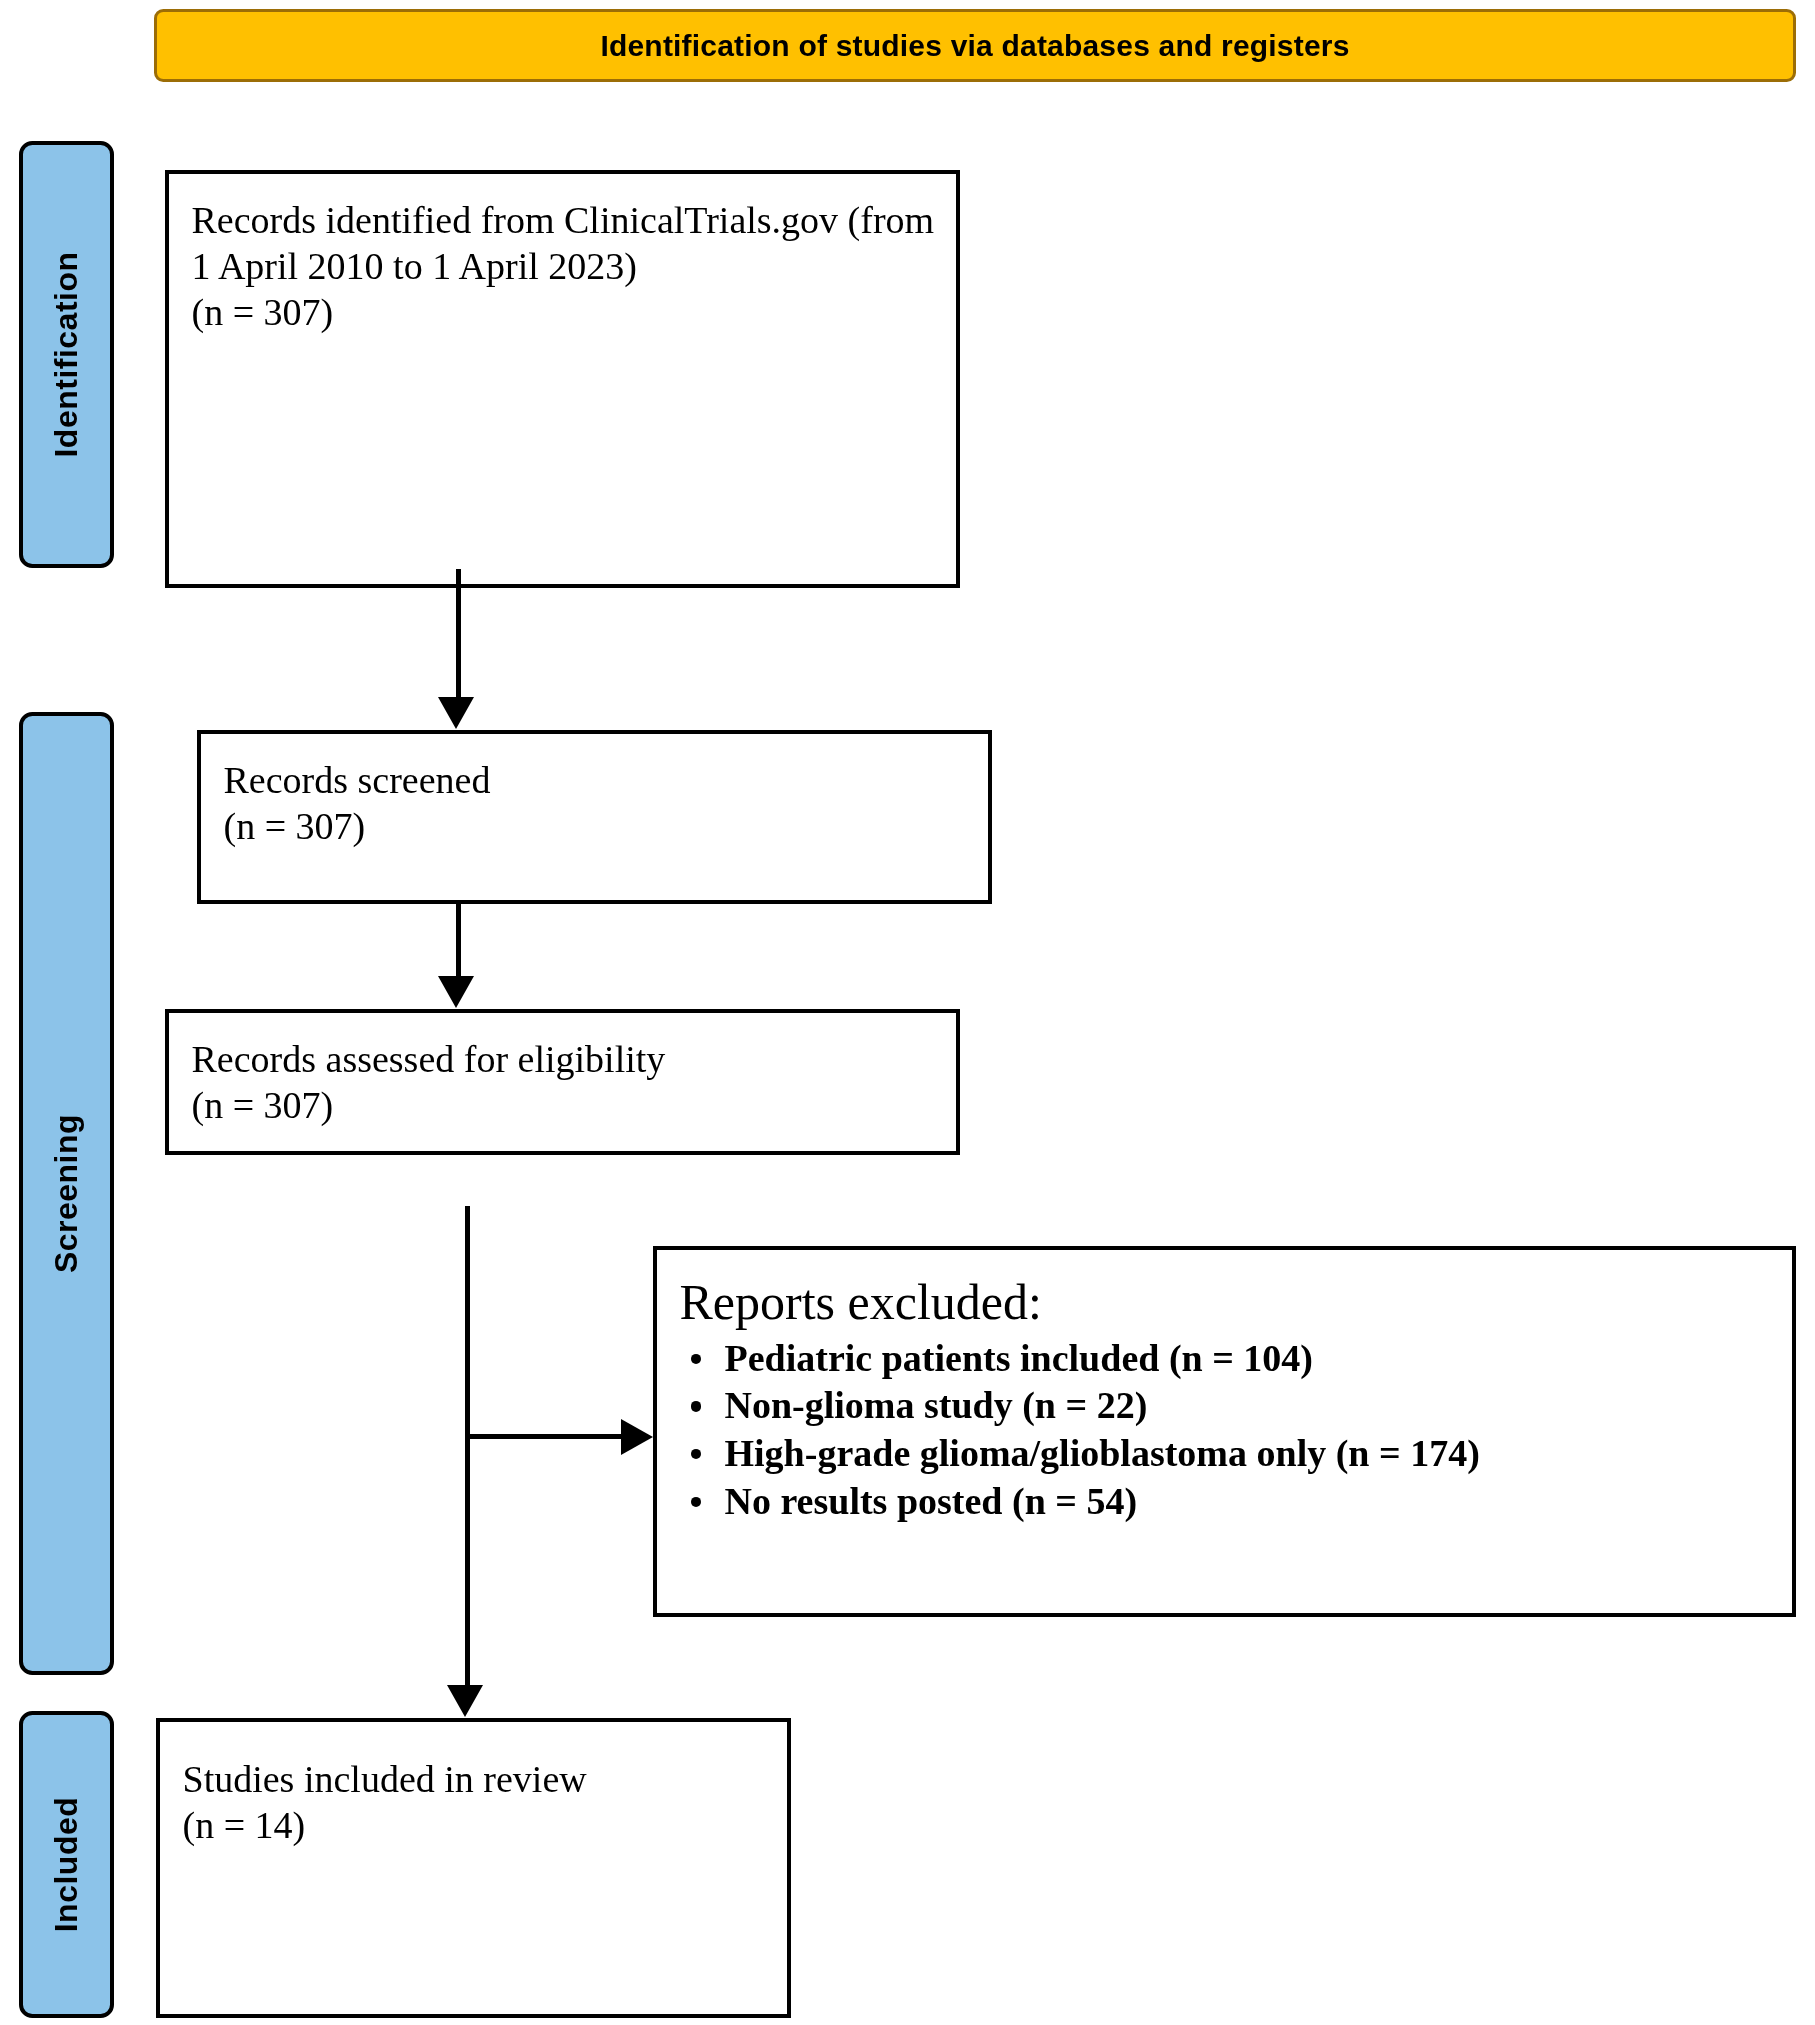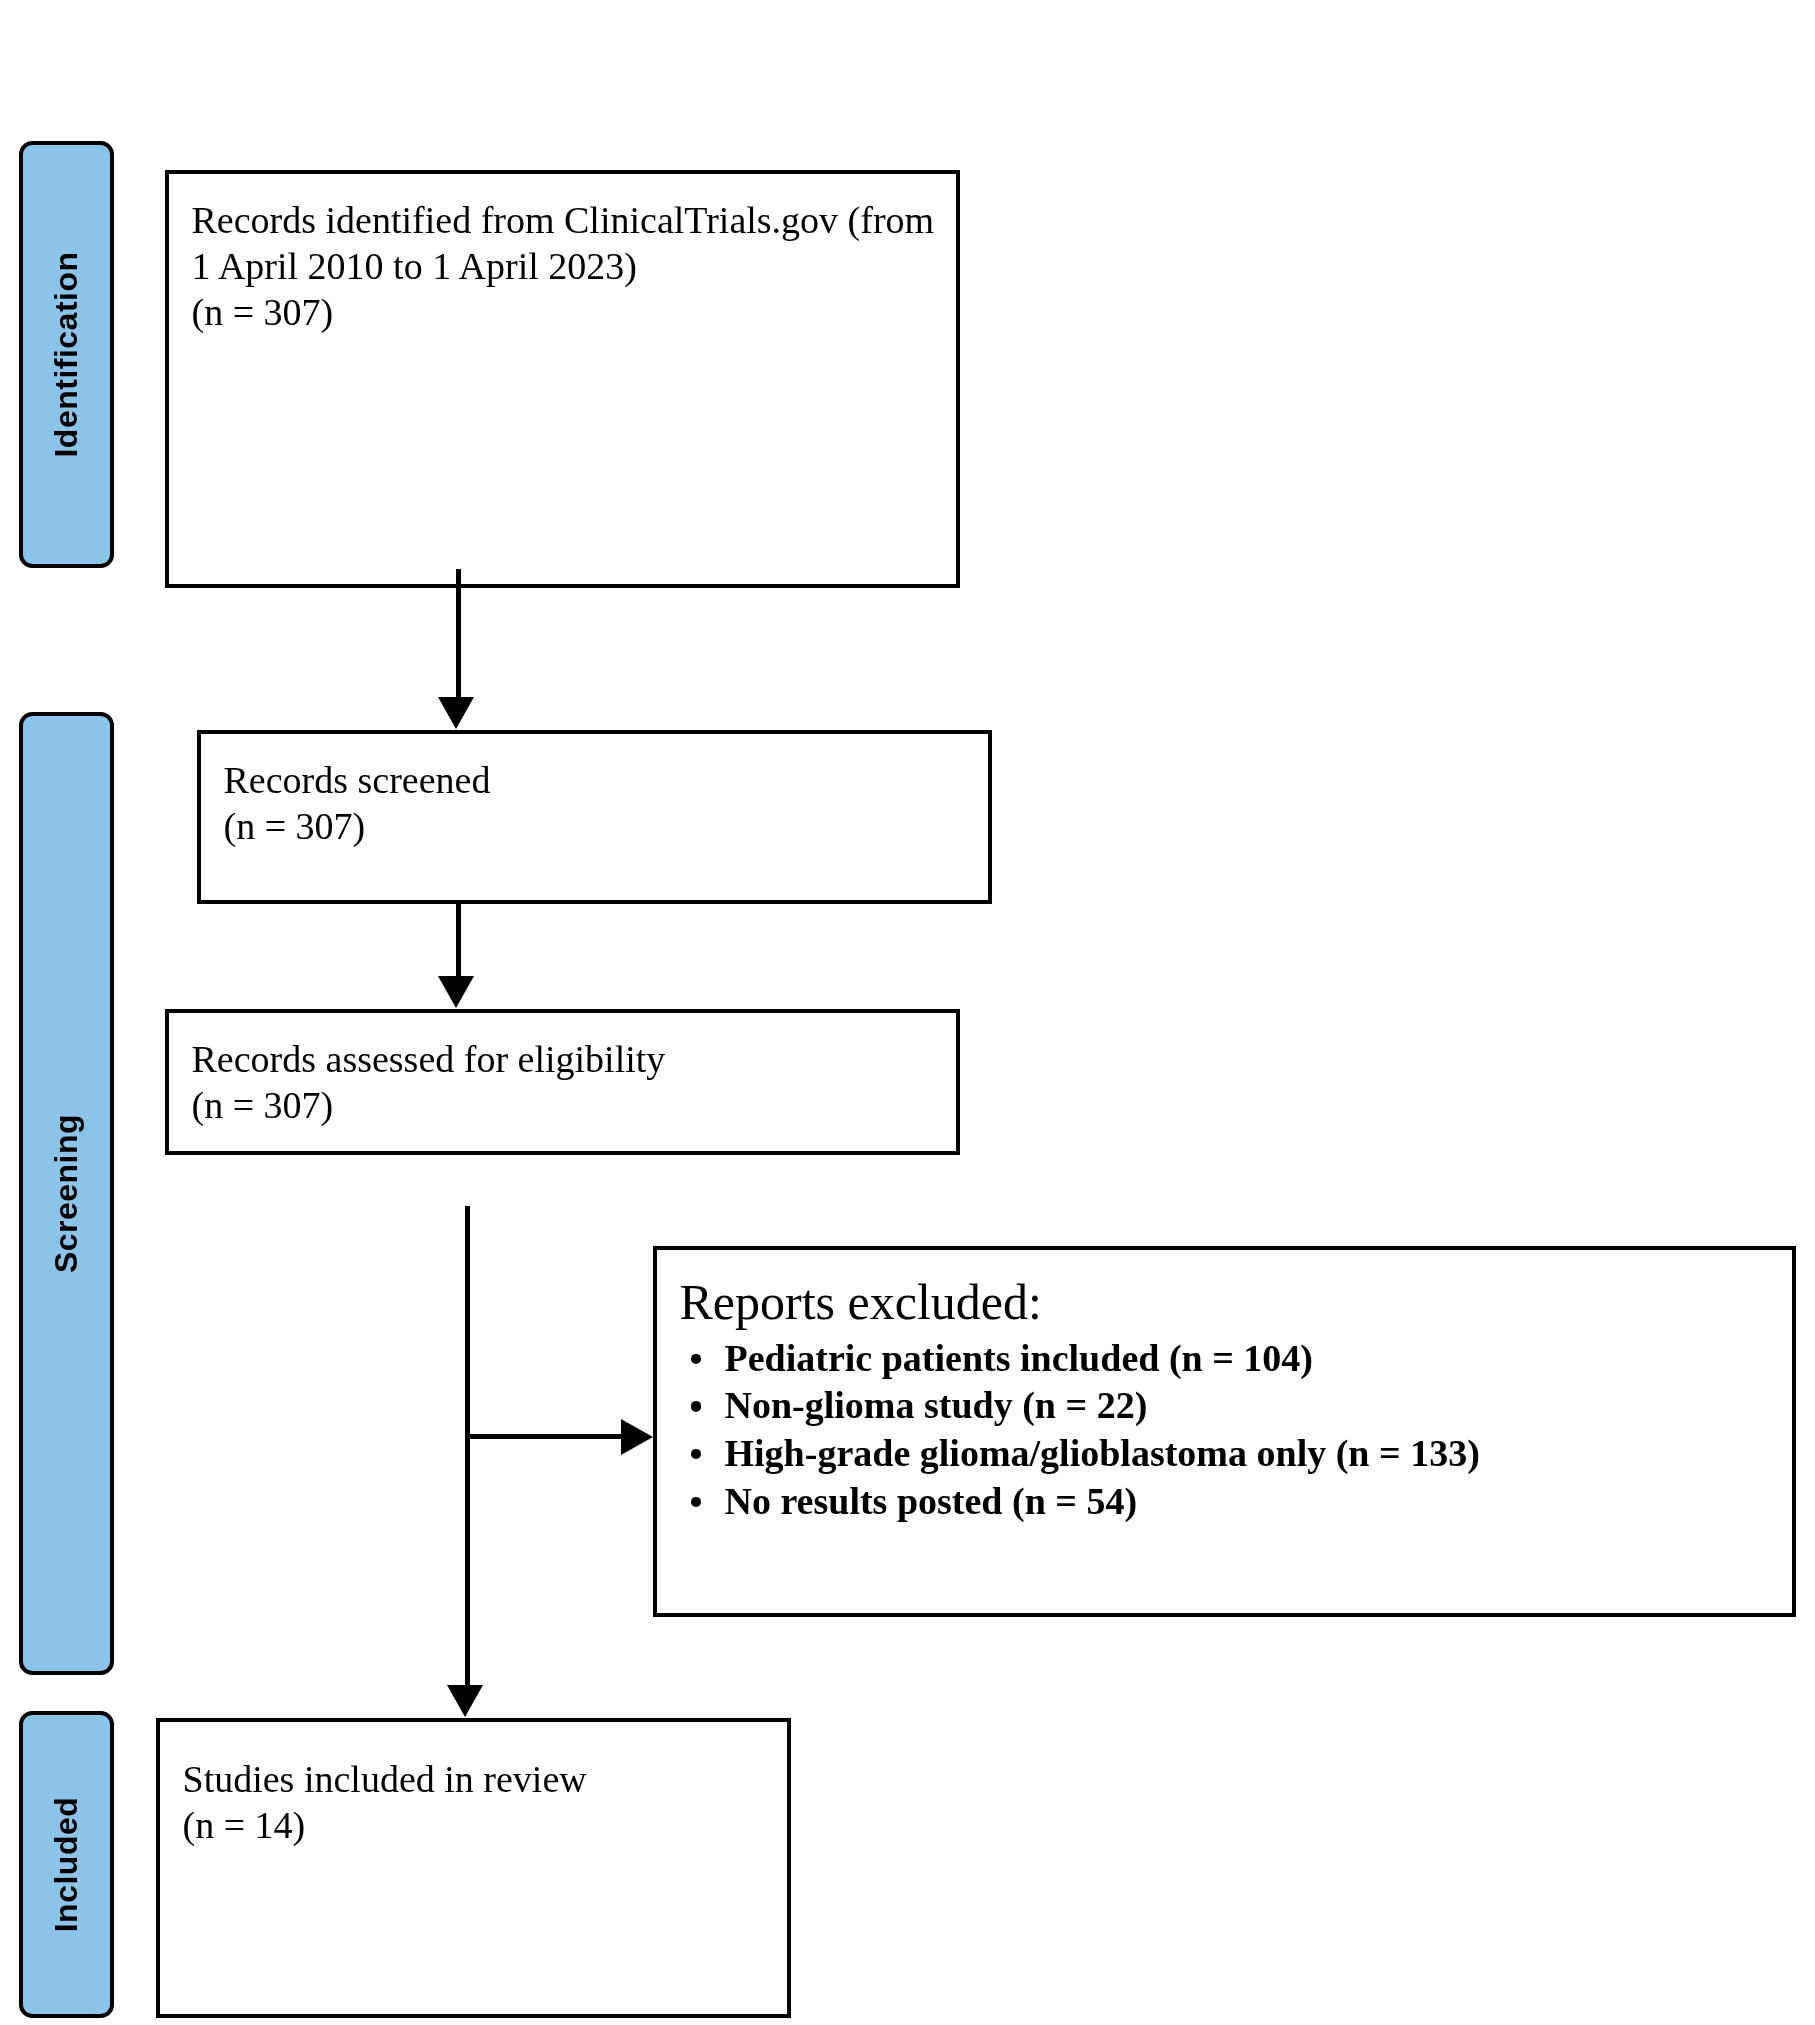--- a/index.html
+++ b/index.html
@@ -178,20 +178,23 @@
   #arrow3-head { left: 447px; top: 1685px; }
   
   #arrow4-line { left: 465px; top: 1434px; width: 159px; }
   #arrow4-head { left: 621px; top: 1419px; }
 </style>
 </head>
 <body>
 
 <div id="stage">
 
+  <div class="header-banner">
+    <span class="header-title">Identification of studies via databases and registers</span>
+  </div>
 
   <div class="stage-tab" id="tab-identification">
     <span class="tab-label">Identification</span>
   </div>
   <div class="stage-tab" id="tab-screening">
     <span class="tab-label">Screening</span>
   </div>
   <div class="stage-tab" id="tab-included">
     <span class="tab-label">Included</span>
   </div>
@@ -222,21 +225,21 @@
       <li>
         <span class="bullet-dot"></span>
         <span>Pediatric  patients included  (n = 104)</span>
       </li>
       <li>
         <span class="bullet-dot"></span>
         <span>Non-glioma study (n = 22)</span>
       </li>
       <li>
         <span class="bullet-dot"></span>
-        <span>High-grade glioma/glioblastoma  only (n = 133)</span>
+        <span>High-grade glioma/glioblastoma  only (n = 174)</span>
       </li>
       <li>
         <span class="bullet-dot"></span>
         <span>No results posted (n = 54)</span>
       </li>
     </ul>
   </div>
 
   <div class="arrow-line-v" id="arrow1-line"></div>
   <div class="arrow-head-down" id="arrow1-head"></div>

